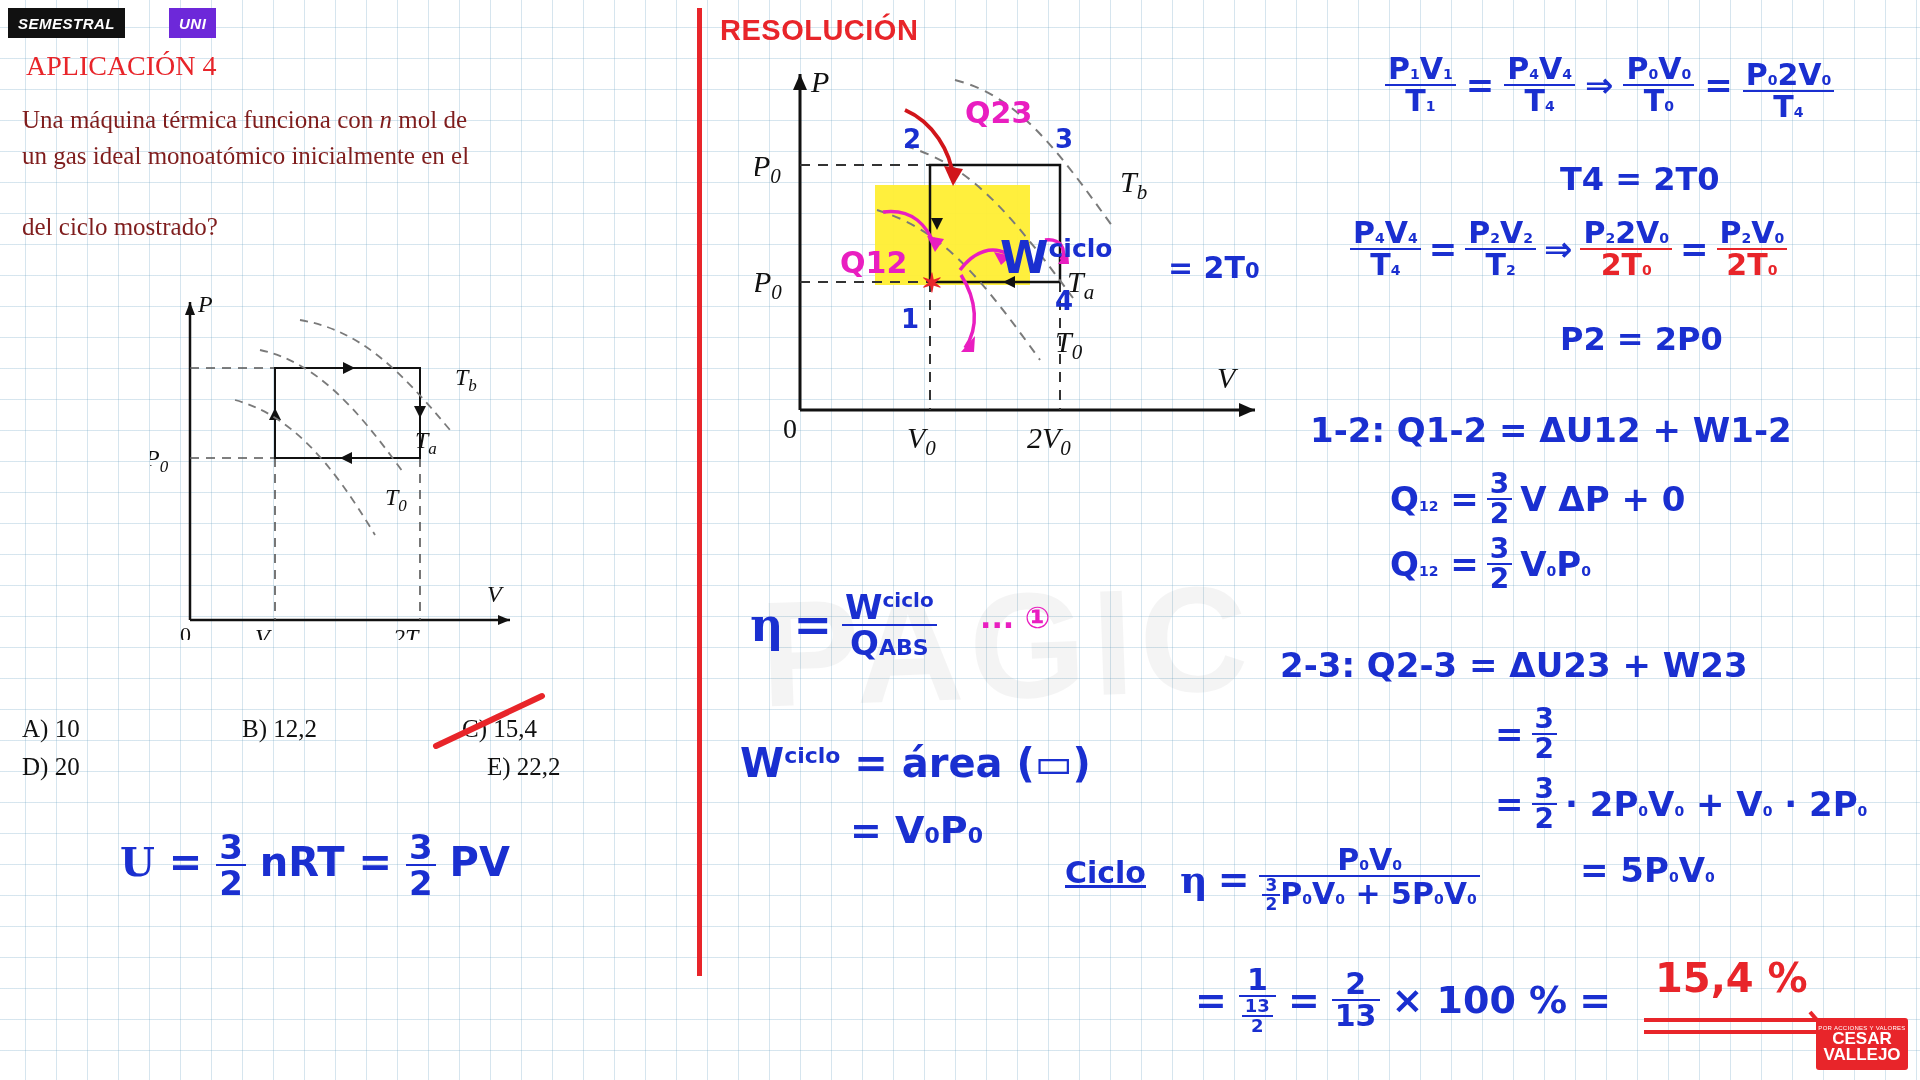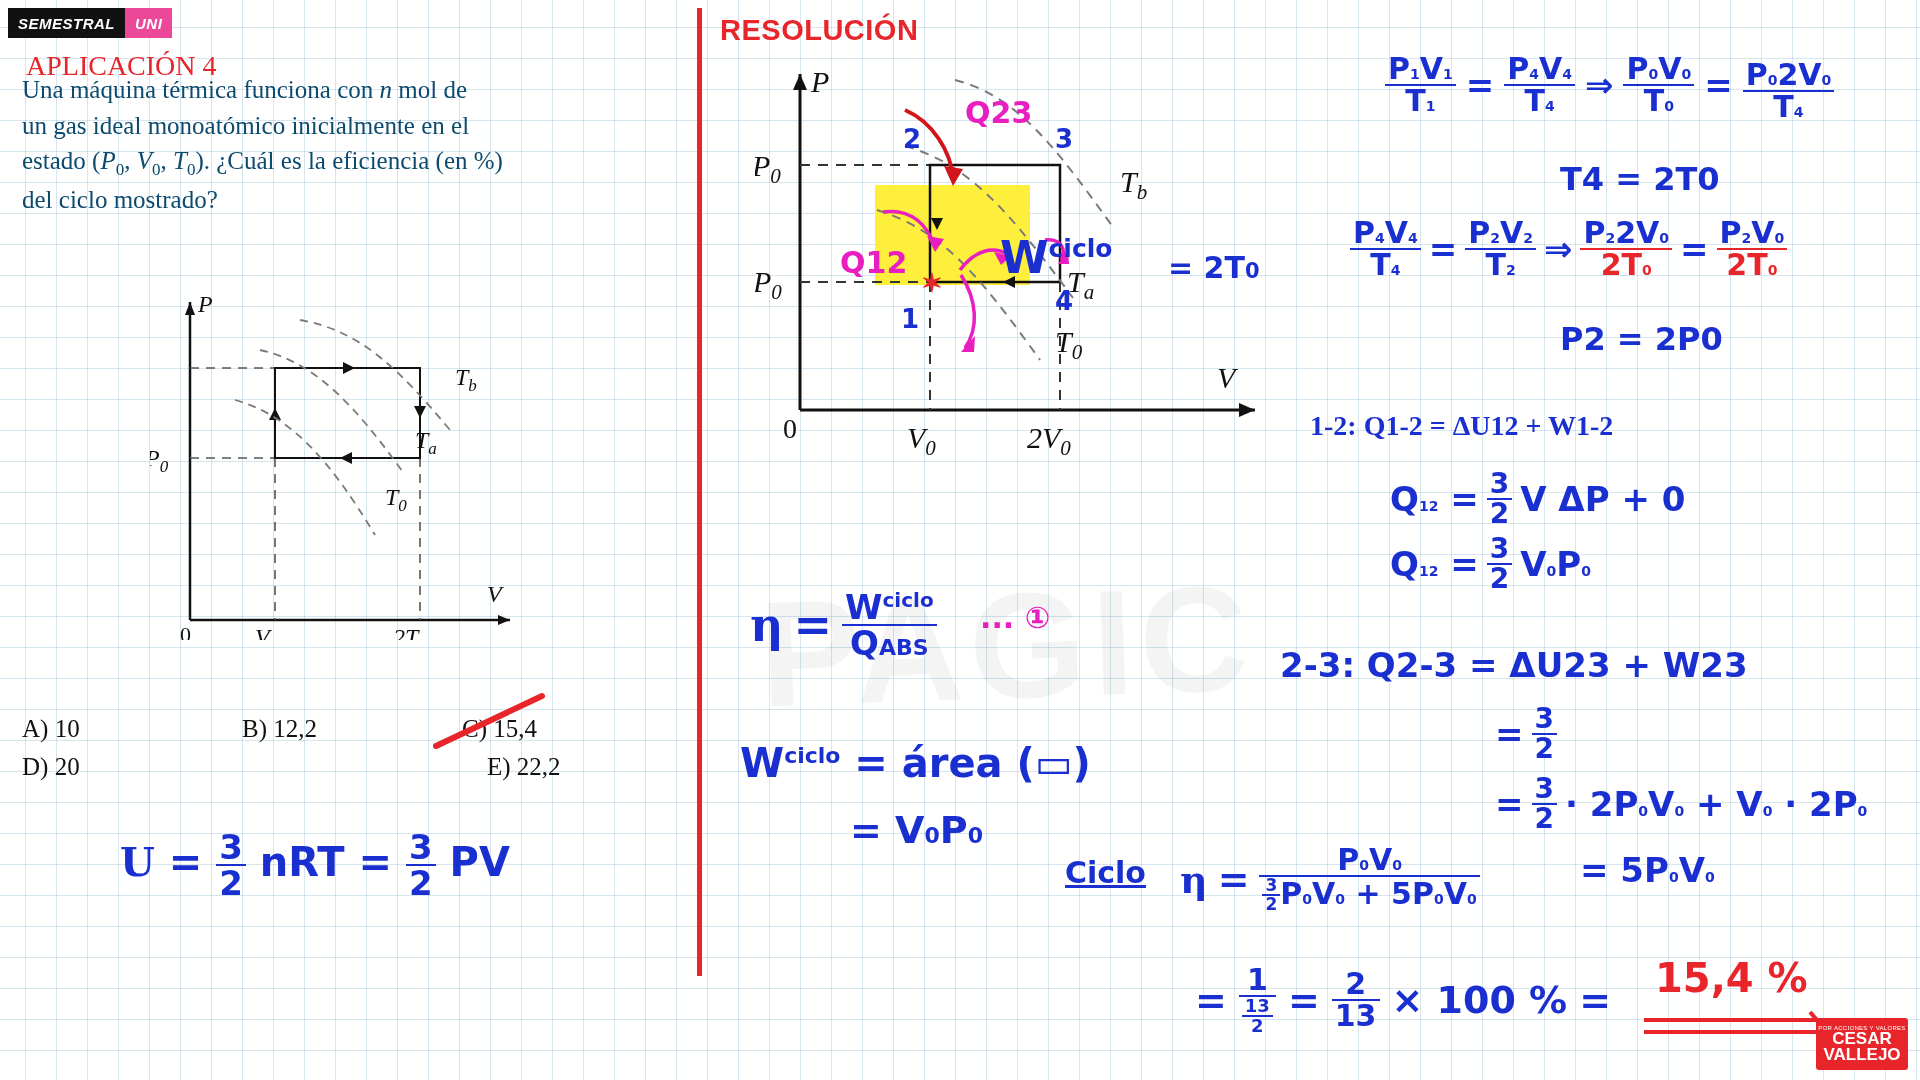--- a/index.html
+++ b/index.html
@@ -21,30 +21,30 @@
     position:absolute;left:760px;top:560px;
     font-family:"Liberation Sans", sans-serif;
     font-size:150px;font-weight:bold;color:rgba(0,0,0,0.045);
     letter-spacing:6px;transform:rotate(-2deg);pointer-events:none;white-space:nowrap;
   }
 
   
   .badge{position:absolute;left:8px;top:8px;display:flex;height:30px;align-items:stretch;}
   .badge .b1{background:#111;color:#fff;font-family:"Liberation Sans",sans-serif;font-style:italic;
     font-weight:bold;font-size:15px;padding:0 10px;display:flex;align-items:center;letter-spacing:.5px;}
-  .badge .b2{background:#ec4899;color:#fff;font-family:"Liberation Sans",sans-serif;font-style:italic;
-    font-weight:bold;font-size:15px;padding:0 10px;display:flex;align-items:center;letter-spacing:.5px;}
+  .badge .b2{background:#6d28d9;color:#fff;font-family:"Liberation Sans",sans-serif;font-style:italic;
+    font-weight:bold;font-size:15px;padding:0 10px;display:flex;align-items:center;letter-spacing:.5px;margin-left:44px;}
 
   .app-title{
     position:absolute;left:26px;top:50px;
     color:#e8252a;font-family:"Liberation Serif",serif;font-weight:normal;font-size:28px;
   }
   .statement{
-    position:absolute;left:22px;top:72px;width:660px;
-    font-size:25px;line-height:1.42;color:#0c4a6e;text-align:left;
+    position:absolute;left:22px;top:102px;width:660px;
+    font-size:25px;line-height:1.42;color:#7f1d1d;text-align:left;
   }
   .statement i{font-style:italic;}
   .sub{font-size:17px;vertical-align:sub;}
 
   
   .leftfig{position:absolute;left:150px;top:290px;width:420px;height:350px;}
   .leftfig svg{display:block;}
 
   
   .options{position:absolute;left:22px;top:715px;width:600px;font-size:25px;color:#111;}
@@ -97,21 +97,21 @@
 <div class="badge">
   <div class="b1">SEMESTRAL</div>
   <div class="b2">UNI</div>
 </div>
 
 <div class="app-title">APLICACIÓN 4</div>
 
 <div class="statement">
   <span>Una máquina térmica funciona con <i>n</i> mol de</span><br>
   <span>un gas ideal monoatómico inicialmente en el</span><br>
-  <span>estado (<i>P</i><span class="sub">0</span>, <i>V</i><span class="sub">0</span>, <i>T</i><span class="sub">0</span>). ¿Cuál es la eficiencia (en %)</span><br>
+  <br>
   <span>del ciclo mostrado?</span>
 </div>
 
 <div class="leftfig">
 <svg width="420" height="350" viewBox="0 0 420 350">
 
   <line x1="40" y1="330" x2="360" y2="330" stroke="#111" stroke-width="2.5"></line>
   <polygon points="360,330 348,325 348,335" fill="#111"></polygon>
   <line x1="40" y1="330" x2="40" y2="12" stroke="#111" stroke-width="2.5"></line>
   <polygon points="40,12 35,25 45,25" fill="#111"></polygon>
@@ -284,21 +284,21 @@
       <span class="d" style="color:#e8252a;">2T<span class="fs">0</span></span>
     </span>
   <span>=</span>
   <span class="frac" style="font-size:30px;">
       <span class="n">P<span class="fs">2</span>V<span class="fs">0</span></span>
       <span class="d" style="color:#e8252a;">2T<span class="fs">0</span></span>
     </span>
 </div>
 <div class="hw blue" style="left:1560px;top:320px;font-size:32px;">P2 = 2P0</div>
 
-<div class="hw blue" style="left:1310px;top:410px;font-size:28px;font-family:Liberation Serif, serif;">1-2:  Q1-2 = ΔU12 + W1-2</div>
+<div class="hw blue" style="left:1310px;top:410px;font-size:34px;">1-2:  Q1-2 = ΔU12 + W1-2</div>
 <div class="hw blue" style="left:1390px;top:470px;font-size:34px;display:flex;align-items:center;gap:8px;">
   <span>Q<span class="fs">12</span> =</span>
   <span class="frac" style="font-size:28px;">
       <span class="n">3</span>
       <span class="d">2</span>
     </span>
   <span>V ΔP + 0</span>
 </div>
 <div class="hw blue" style="left:1390px;top:535px;font-size:34px;display:flex;align-items:center;gap:8px;">
   <span>Q<span class="fs">12</span> =</span>

